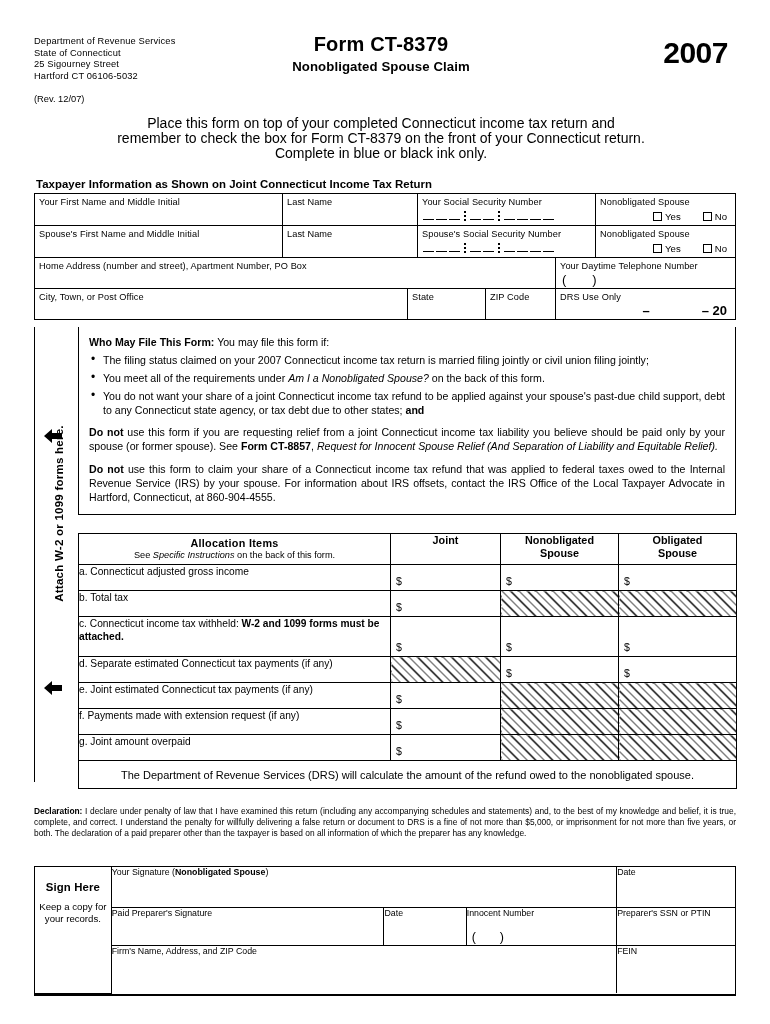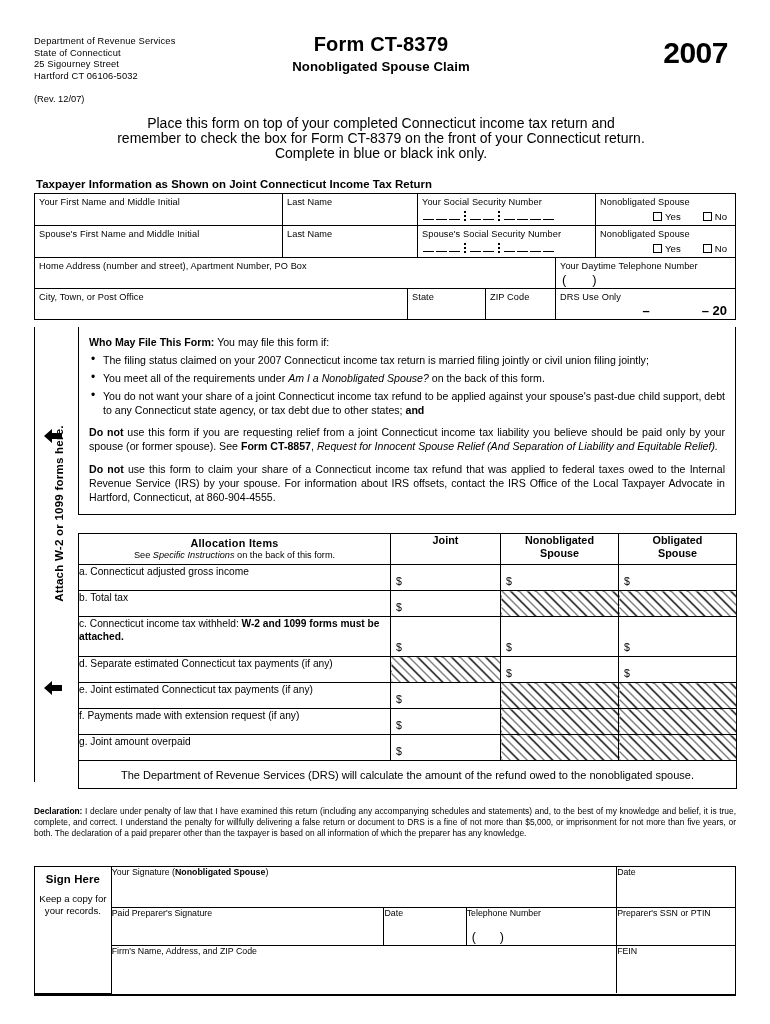--- a/index.html
+++ b/index.html
@@ -186,21 +186,21 @@
   .signtbl { width:100%; border-collapse:collapse; table-layout:fixed; }
   .signtbl td { border:1px solid #000; padding:0; vertical-align:top; }
   .signtbl td.noL { border-left:none; }
   .signtbl td.noR { border-right:none; }
   .signtbl td.noT { border-top:none; }
   .signtbl td.noB { border-bottom:none; }
   .sh {
     width:76px; text-align:center; vertical-align:top;
     border-right:1px solid #000;
   }
-  .sh .t1 { font-size:11.4px; font-weight:bold; padding:6px 0 0 0; letter-spacing:.1px; }
+  .sh .t1 { font-size:11.4px; font-weight:bold; padding:6px 0 0 0; letter-spacing:.1px;margin-top:8px; }
   .sh .t2 { font-size:9.6px; line-height:12.4px; padding:8px 4px 0 4px; }
   .scell { position:relative; font-size:8.8px; padding:3px 0 0 5px; }
   .scell .ph { position:absolute; left:5px; bottom:1px; font-size:12.5px; }
   .scell .ph .sp { display:inline-block; width:24px; }
 </style>
 </head>
 <body>
 
 <div class="page">
 
@@ -475,21 +475,21 @@
           </td>
         </tr>
         <tr>
           <td class="scell" style="height:38px">
             <span>Paid Preparer's Signature</span>
           </td>
           <td class="scell">
             <span>Date</span>
           </td>
           <td class="scell">
-            <span>Telephone Number</span>
+            <span>Innocent Number</span>
             <span class="ph">(<span class="sp"></span>)</span>
           </td>
           <td class="scell noR">
             <span>Preparer's SSN or PTIN</span>
           </td>
         </tr>
         <tr>
           <td class="scell noB" colspan="3" style="height:48px">
             <span>Firm's Name, Address, and ZIP Code</span>
           </td>

